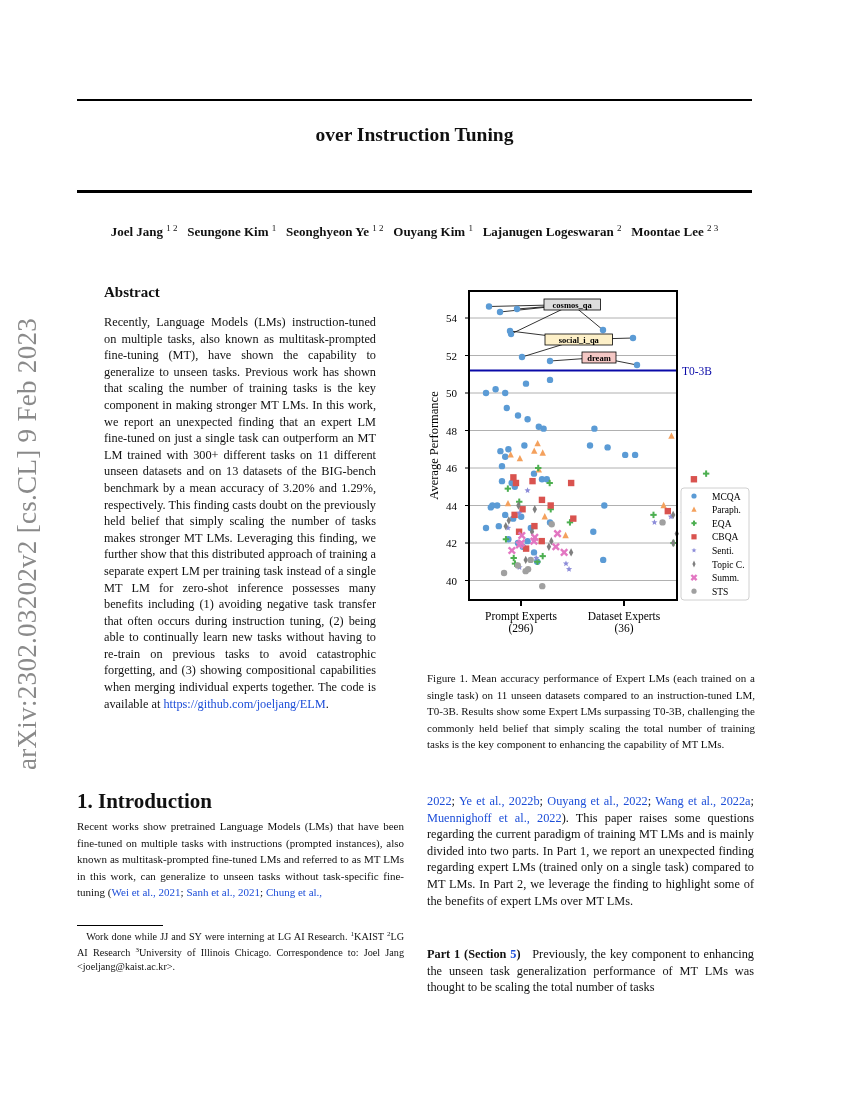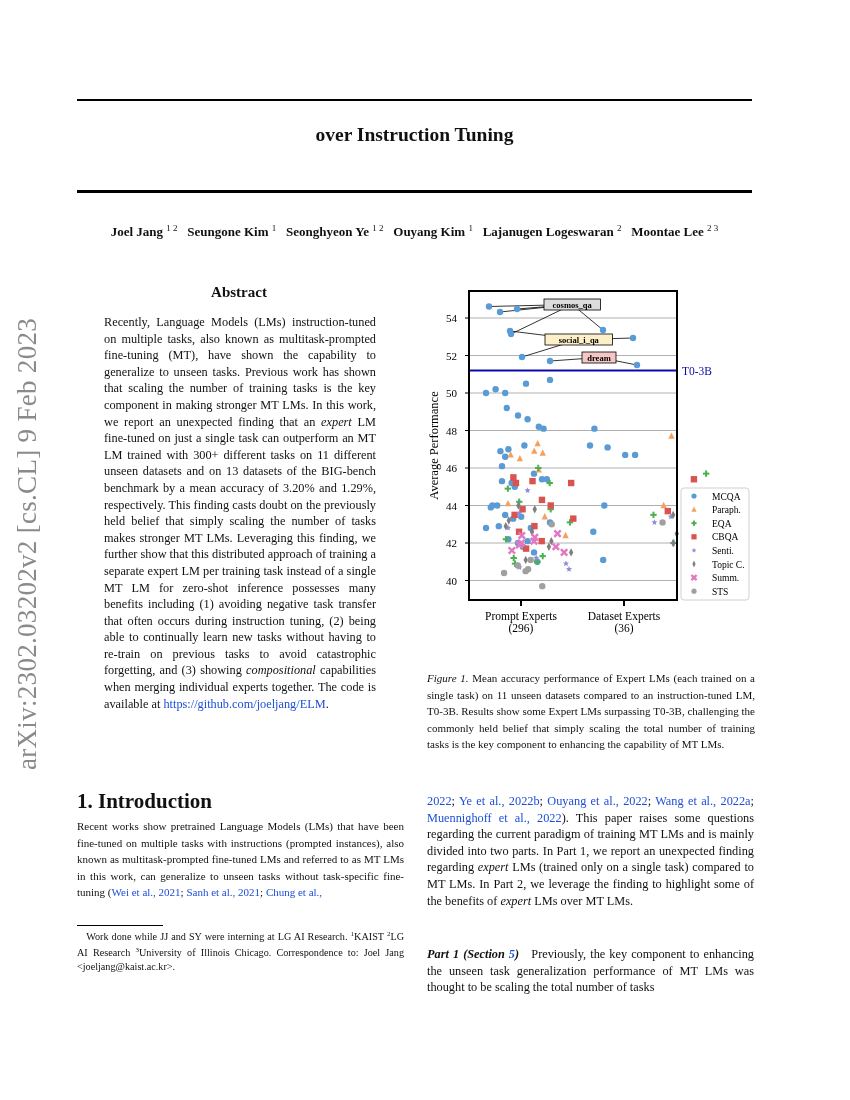--- a/index.html
+++ b/index.html
@@ -2,34 +2,34 @@
 <html><head>
 <meta charset="utf-8">
 <style>
   html,body{margin:0;padding:0;background:#fff;}
   body{width:850px;height:1100px;position:relative;overflow:hidden;font-family:"Liberation Serif","DejaVu Serif",serif;color:#111;}
   .rule{position:absolute;left:77px;width:675px;background:#000;}
   .title{position:absolute;left:77px;width:675px;top:122px;text-align:center;font-weight:bold;font-size:19.5px;line-height:25px;}
   .authors{position:absolute;left:77px;width:675px;top:220px;text-align:center;font-weight:bold;font-size:13px;line-height:17px;}
   .authors sup{font-weight:normal;font-size:9px;}
   .arxiv{position:absolute;left:12px;top:770px;transform:rotate(-90deg);transform-origin:left top;font-size:27px;color:#8a8a8a;white-space:nowrap;letter-spacing:0.3px;}
-  .abs-head{position:absolute;left:104px;width:270px;top:284px;text-align:center;font-weight:bold;font-size:15px;}
+  .abs-head{position:absolute;left:104px;width:270px;top:284px;text-align:left;font-weight:bold;font-size:15px;}
   .abs-body{position:absolute;left:104px;width:272px;top:314px;font-size:12.3px;line-height:16.6px;text-align:justify;}
   a,.cite{color:#1d4ed8;text-decoration:none;}
   .fig{position:absolute;left:420px;top:280px;width:340px;height:360px;}
   .caption{position:absolute;left:427px;top:670px;width:328px;font-size:11px;line-height:16.6px;text-align:justify;}
   .sec-head{position:absolute;left:77px;top:789px;font-weight:bold;font-size:21px;}
   .intro-left{position:absolute;left:77px;width:327px;top:818px;font-size:11px;line-height:16.6px;text-align:justify;}
   .foot-rule{position:absolute;left:77px;top:925px;width:86px;height:1px;background:#000;}
   .footnote{position:absolute;left:77px;width:327px;top:928px;font-size:10.2px;line-height:13.8px;text-align:justify;}
   .footnote sup{font-size:7px;}
   .intro-right{position:absolute;left:427px;width:327px;top:793px;font-size:12.3px;line-height:16.6px;text-align:justify;}
   .part1{position:absolute;left:427px;width:327px;top:946px;font-size:12.3px;line-height:16.6px;text-align:justify;}
-  .bold{font-weight:bold;font-style:italic;}
-  .it{font-style:italic;}
+  .bold{font-weight:bold;}
+  .it{}
   svg text{font-family:"Liberation Serif","DejaVu Serif",serif;}
 </style>
 </head>
 <body>
 
 <div class="rule" style="top:99px;height:1.5px;"></div>
 <div class="title">
   <div>over Instruction Tuning</div>
 </div>
 <div class="rule" style="top:190px;height:2.5px;"></div>

